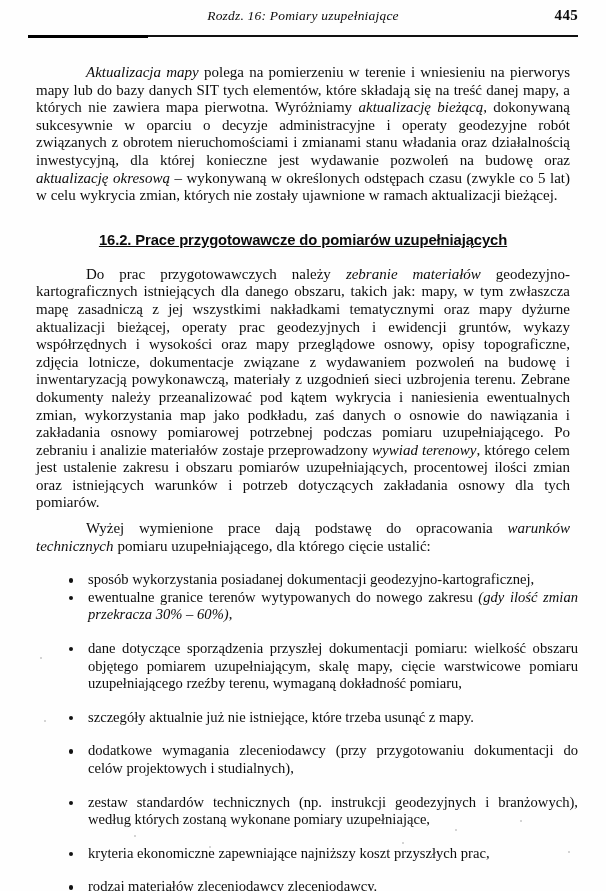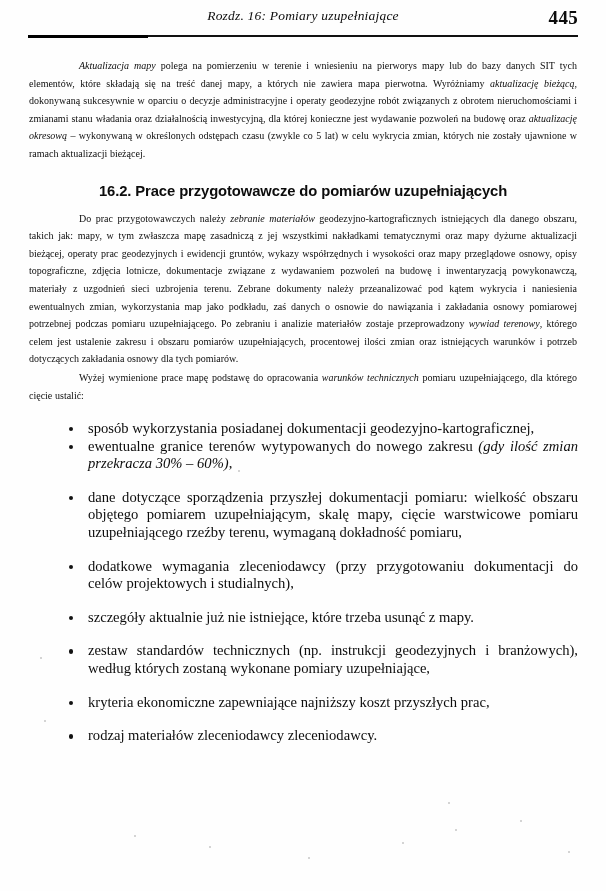--- a/index.html
+++ b/index.html
@@ -39,21 +39,21 @@
     font-style: italic;
     font-size: 13.5px;
     letter-spacing: 0.2px;
     white-space: nowrap;
   }
   .runhead-folio {
     position: absolute;
     right: 0;
     top: -1px;
     font-weight: bold;
-    font-size: 19px;
+    font-size: 15px;
     letter-spacing: 0.3px;
   }
   .runhead-rule {
     position: absolute;
     left: 28px;
     top: 35px;
     width: 550px;
     height: 2px;
     background: #111;
   }
@@ -67,40 +67,41 @@
 
   
   .col {
     position: absolute;
     left: 28px;
     top: 56px;
     width: 550px;
   }
 
   p.body {
-    margin: 1px;
+    margin: 8px;
     text-align: justify;
     text-justify: inter-word;
-    font-size: 10px;
+    font-size: 15px;
     line-height: 17.6px;
     text-indent: 50px;
     word-spacing: 0.2px;
   }
 
   .i { font-style: italic; }
 
   h2.section {
     margin: 0;
     padding: 0;
     font-family: "Liberation Sans", "DejaVu Sans", sans-serif;
     font-weight: bold;
     font-size: 14.8px;
     line-height: 18px;
     text-align: center;
     letter-spacing: -0.1px;
+    text-decoration: underline;
   }
 
   ul.bullets {
     margin: 0;
     padding: 0;
     list-style: none;
   }
   ul.bullets > li {
     position: relative;
     padding-left: 60px;
@@ -148,40 +149,40 @@
   <div class="col">
 
     <p class="body"><span class="i">Aktualizacja mapy</span><span> polega na pomierzeniu w terenie i wniesieniu na pierworys mapy lub do bazy danych SIT tych elementów, które składają się na treść danej mapy, a których nie zawiera mapa pierwotna. Wyróżniamy </span><span class="i">aktualizację bieżącą</span><span>, dokonywaną sukcesywnie w oparciu o decyzje administracyjne i operaty geodezyjne robót związanych z obrotem nieruchomościami i zmianami stanu władania oraz działalnością inwestycyjną, dla której konieczne jest wydawanie pozwoleń na budowę oraz </span><span class="i">aktualizację okresową</span><span> – wykonywaną w określonych odstępach czasu (zwykle co 5 lat) w celu wykrycia zmian, których nie zostały ujawnione w ramach aktualizacji bieżącej.</span></p>
 
     <div class="gap-head-top"></div>
     <h2 class="section">16.2. Prace przygotowawcze do pomiarów uzupełniających</h2>
     <div class="gap-head-bottom"></div>
 
     <p class="body"><span>Do prac przygotowawczych należy </span><span class="i">zebranie materiałów</span><span> geodezyjno-kartograficznych istniejących dla danego obszaru, takich jak: mapy, w tym zwłaszcza mapę zasadniczą z jej wszystkimi nakładkami tematycznymi oraz mapy dyżurne aktualizacji bieżącej, operaty prac geodezyjnych i ewidencji gruntów, wykazy współrzędnych i wysokości oraz mapy przeglądowe osnowy, opisy topograficzne, zdjęcia lotnicze, dokumentacje związane z wydawaniem pozwoleń na budowę i inwentaryzacją powykonawczą, materiały z uzgodnień sieci uzbrojenia terenu. Zebrane dokumenty należy przeanalizować pod kątem wykrycia i naniesienia ewentualnych zmian, wykorzystania map jako podkładu, zaś danych o osnowie do nawiązania i zakładania osnowy pomiarowej potrzebnej podczas pomiaru uzupełniającego. Po zebraniu i analizie materiałów zostaje przeprowadzony </span><span class="i">wywiad terenowy</span><span>, którego celem jest ustalenie zakresu i obszaru pomiarów uzupełniających, procentowej ilości zmian oraz istniejących warunków i potrzeb dotyczących zakładania osnowy dla tych pomiarów.</span></p>
 
-    <p class="body"><span>Wyżej wymienione prace mapę podstawę do opracowania </span><span class="i">warunków technicznych</span><span> pomiaru uzupełniającego, dla którego cięcie ustalić:</span></p>
+    <p class="body"><span>Wyżej wymienione prace dają podstawę do opracowania </span><span class="i">warunków technicznych</span><span> pomiaru uzupełniającego, dla którego cięcie ustalić:</span></p>
 
     <ul class="bullets">
       <li>
           <span class="txt">sposób wykorzystania posiadanej dokumentacji geodezyjno-kartograficznej,</span>
         </li>
 
       <li><span>ewentualne granice terenów wytypowanych do nowego zakresu </span><span class="i">(gdy ilość zmian przekracza 30% – 60%)</span><span>,</span></li>
 
       <li>
           <span class="txt">dane dotyczące sporządzenia przyszłej dokumentacji pomiaru: wielkość obszaru objętego pomiarem uzupełniającym, skalę mapy, cięcie warstwicowe pomiaru uzupełniającego rzeźby terenu, wymaganą dokładność pomiaru,</span>
         </li>
 
 
       <li>
+          <span class="txt">szczegóły aktualnie już nie istniejące, które trzeba usunąć z mapy.</span>
+        </li>
+
+      <li>
           <span class="txt">dodatkowe wymagania zleceniodawcy (przy przygotowaniu dokumentacji do celów projektowych i studialnych),</span>
-        </li>
-
-      <li>
-          <span class="txt">szczegóły aktualnie już nie istniejące, które trzeba usunąć z mapy.</span>
         </li>
 
       <li>
           <span class="txt">zestaw standardów technicznych (np. instrukcji geodezyjnych i branżowych), według których zostaną wykonane pomiary uzupełniające,</span>
         </li>
 
       <li>
           <span class="txt">kryteria ekonomiczne zapewniające najniższy koszt przyszłych prac,</span>
         </li>
 

